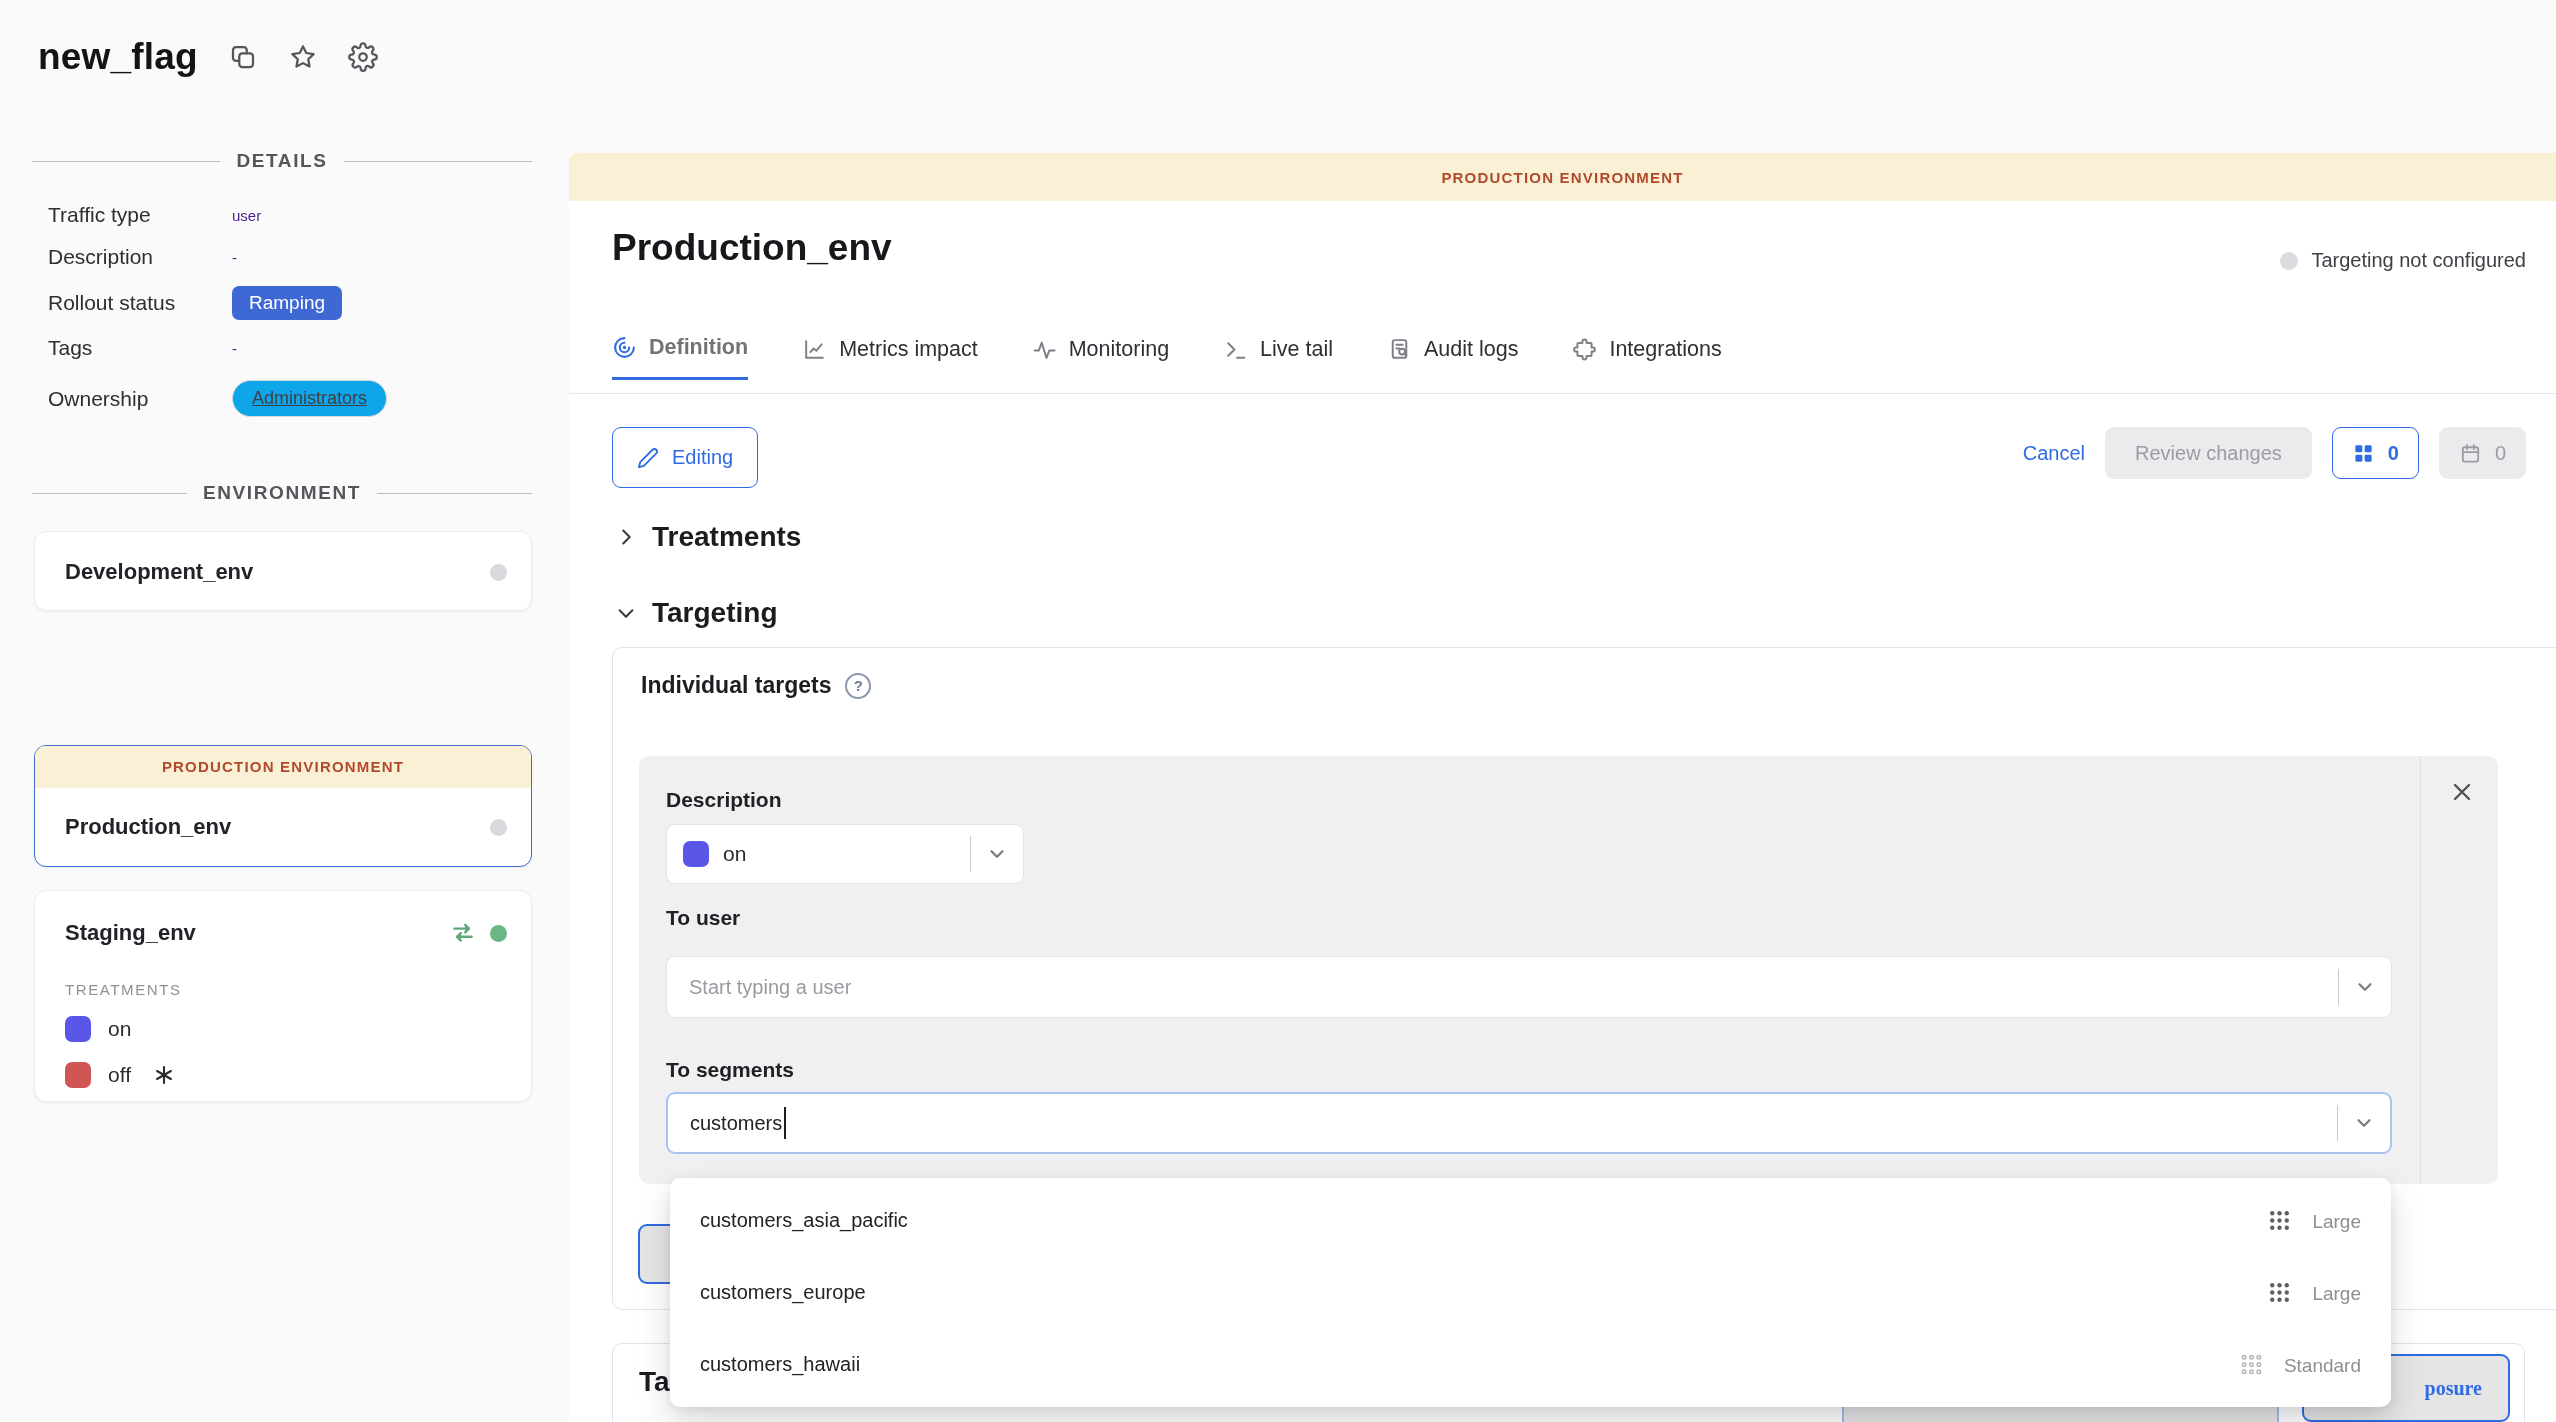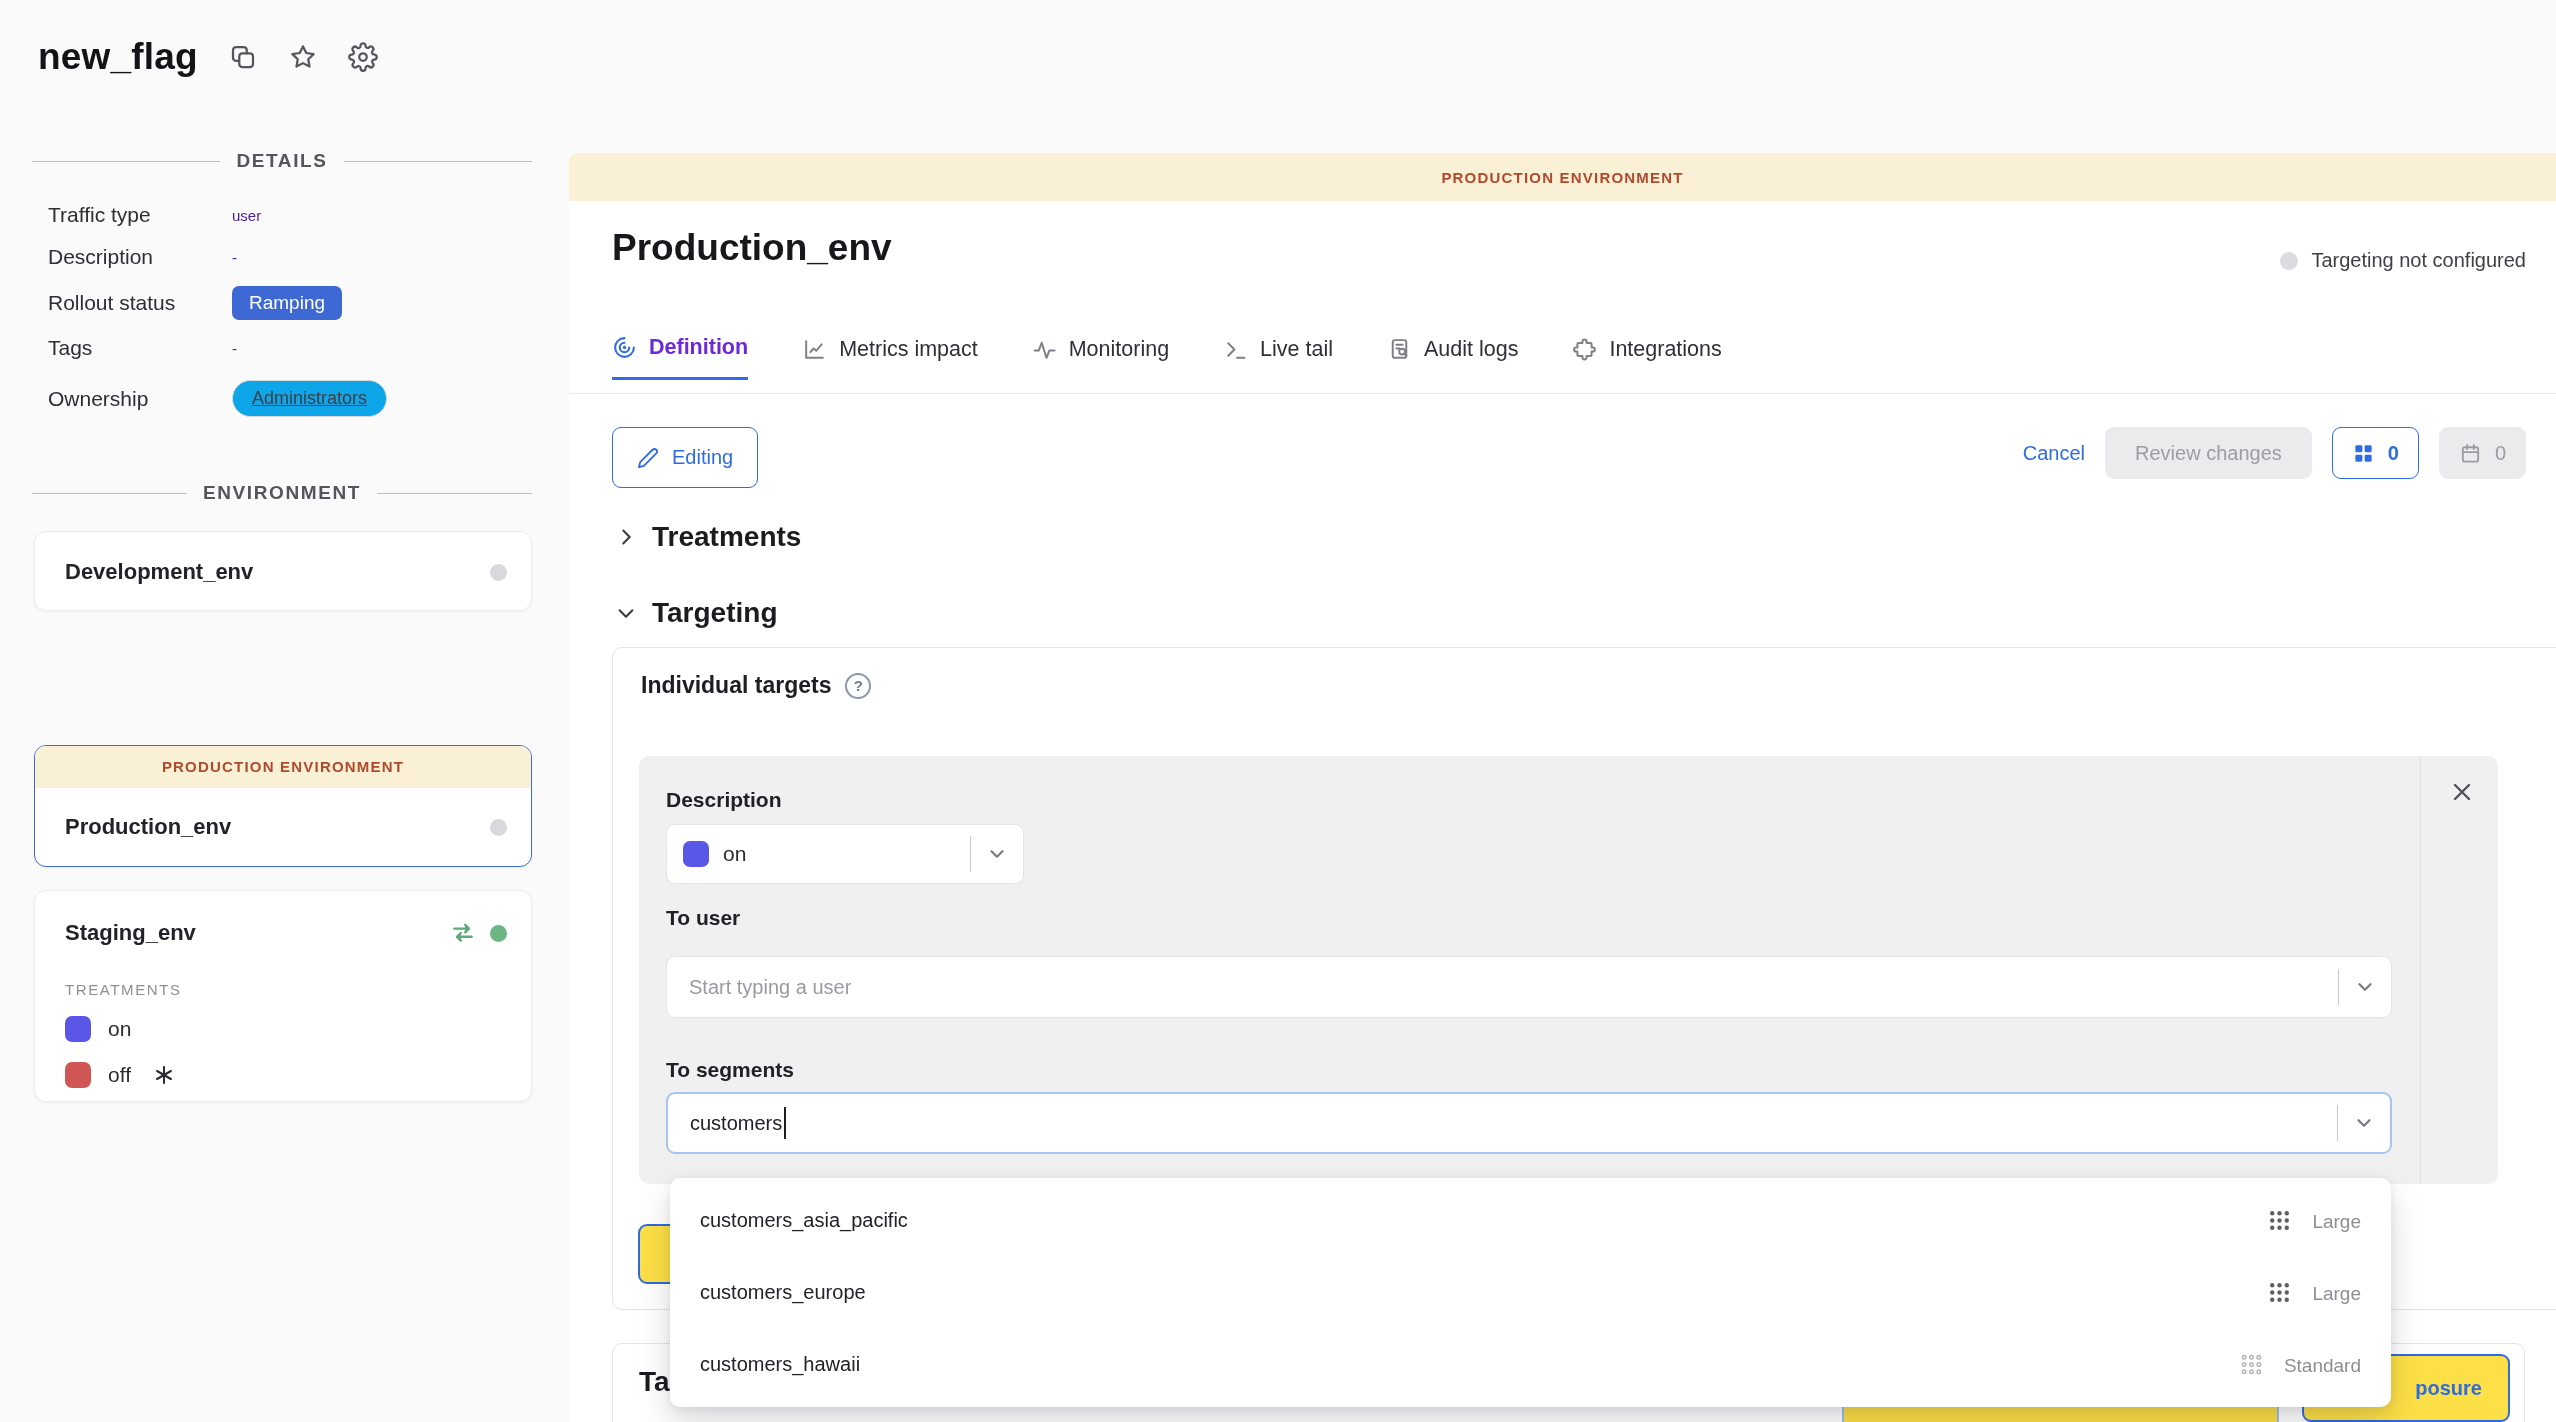--- a/index.html
+++ b/index.html
@@ -48,21 +48,21 @@
                  letter-spacing:1.2px; display:flex; align-items:center; justify-content:center; }
   .main-title { position:absolute; left:43px; top:74px; font-size:37px; font-weight:bold; color:#17171c; }
   .status-chip { position:absolute; right:30px; top:96px; display:flex; align-items:center; gap:13px;
                  font-size:20px; color:#3f3f46; }
   .status-chip .dot { width:18px; height:18px; border-radius:50%; background:#dcdce0; }
 
   .tabs { position:absolute; left:43px; top:182px; display:flex; gap:54px; }
   .tab { display:flex; align-items:center; gap:12px; font-size:21.5px; color:#2f2f35;
          padding-bottom:17px; cursor:pointer; }
   .tab .ticon { color:#7f7f88; }
-  .tab.active { color:#6d28d9; font-weight:bold; border-bottom:3px solid #2f6be2; }
+  .tab.active { color:#737373; font-weight:bold; border-bottom:3px solid #2f6be2; }
   .tab.active .ticon { color:#2f6be2; }
   .tabs-sep { position:absolute; left:0; right:0; top:240px; height:1px; background:#e9e9eb; }
 
   .btn { display:inline-flex; align-items:center; gap:13px; border-radius:9px; font-size:20px;
          cursor:pointer; border:1.5px solid transparent; }
   .editing-btn { position:absolute; left:43px; top:274px; height:61px; padding:0 24px;
                  border-color:#2f6be2; color:#2f6be2; background:#fff; }
   .right-controls { position:absolute; right:30px; top:274px; display:flex; align-items:center; gap:20px; }
   .link-cancel { color:#2f6be2; font-size:20px; cursor:pointer; }
   .btn-disabled { background:#ebebed; color:#9c9ca3; height:52px; padding:0 29px; }
@@ -95,21 +95,21 @@
   .txtinput { position:absolute; left:27px; width:1726px; height:62px; background:#fff;
               border:1px solid #e3e3e6; border-radius:9px; display:flex; align-items:center; }
   .txtinput input { flex:1; height:100%; border:none; outline:none; background:transparent;
                     font-family:"Liberation Sans",sans-serif; font-size:20px; color:#2a2a30; padding:0 0 0 22px; }
   .txtinput input::placeholder { color:#9a9aa1; }
   .txtinput.focused { border:2px solid #a5c4ef; }
   .faux-text { flex:1; display:flex; align-items:center; padding-left:22px; font-size:20px; color:#212127; }
   .caret { width:2px; height:32px; background:#1c1c22; margin-left:2px; }
 
   
-  .frag { position:absolute; background:#fde047; z-index:5; }
+  .frag { position:absolute; background:#e5e5e5; z-index:5;font-family:Liberation Serif, serif; }
   .frag-add { left:638px; top:1224px; width:130px; height:60px; border:2px solid #2f6be2; border-radius:9px; }
   .frag-wide { left:1842px; top:1396px; width:437px; height:60px; border:2px solid #9cbfec; border-radius:10px; }
   .frag-exposure { left:2302px; top:1354px; width:208px; height:68px; border:2px solid #2f6be2; border-radius:9px;
                    display:flex; align-items:center; justify-content:flex-end; padding-right:26px;
                    color:#2f6be2; font-size:20px; font-weight:bold; cursor:pointer; }
 
   .bottom-card { position:absolute; left:612px; top:1343px; width:1913px; height:120px; z-index:1;
                  border:1px solid #e4e4e7; border-radius:10px; background:#fff; }
   .bottom-card .bc-title { position:absolute; left:26px; top:22px; font-size:28px; font-weight:bold; color:#1b1b20; }
 

